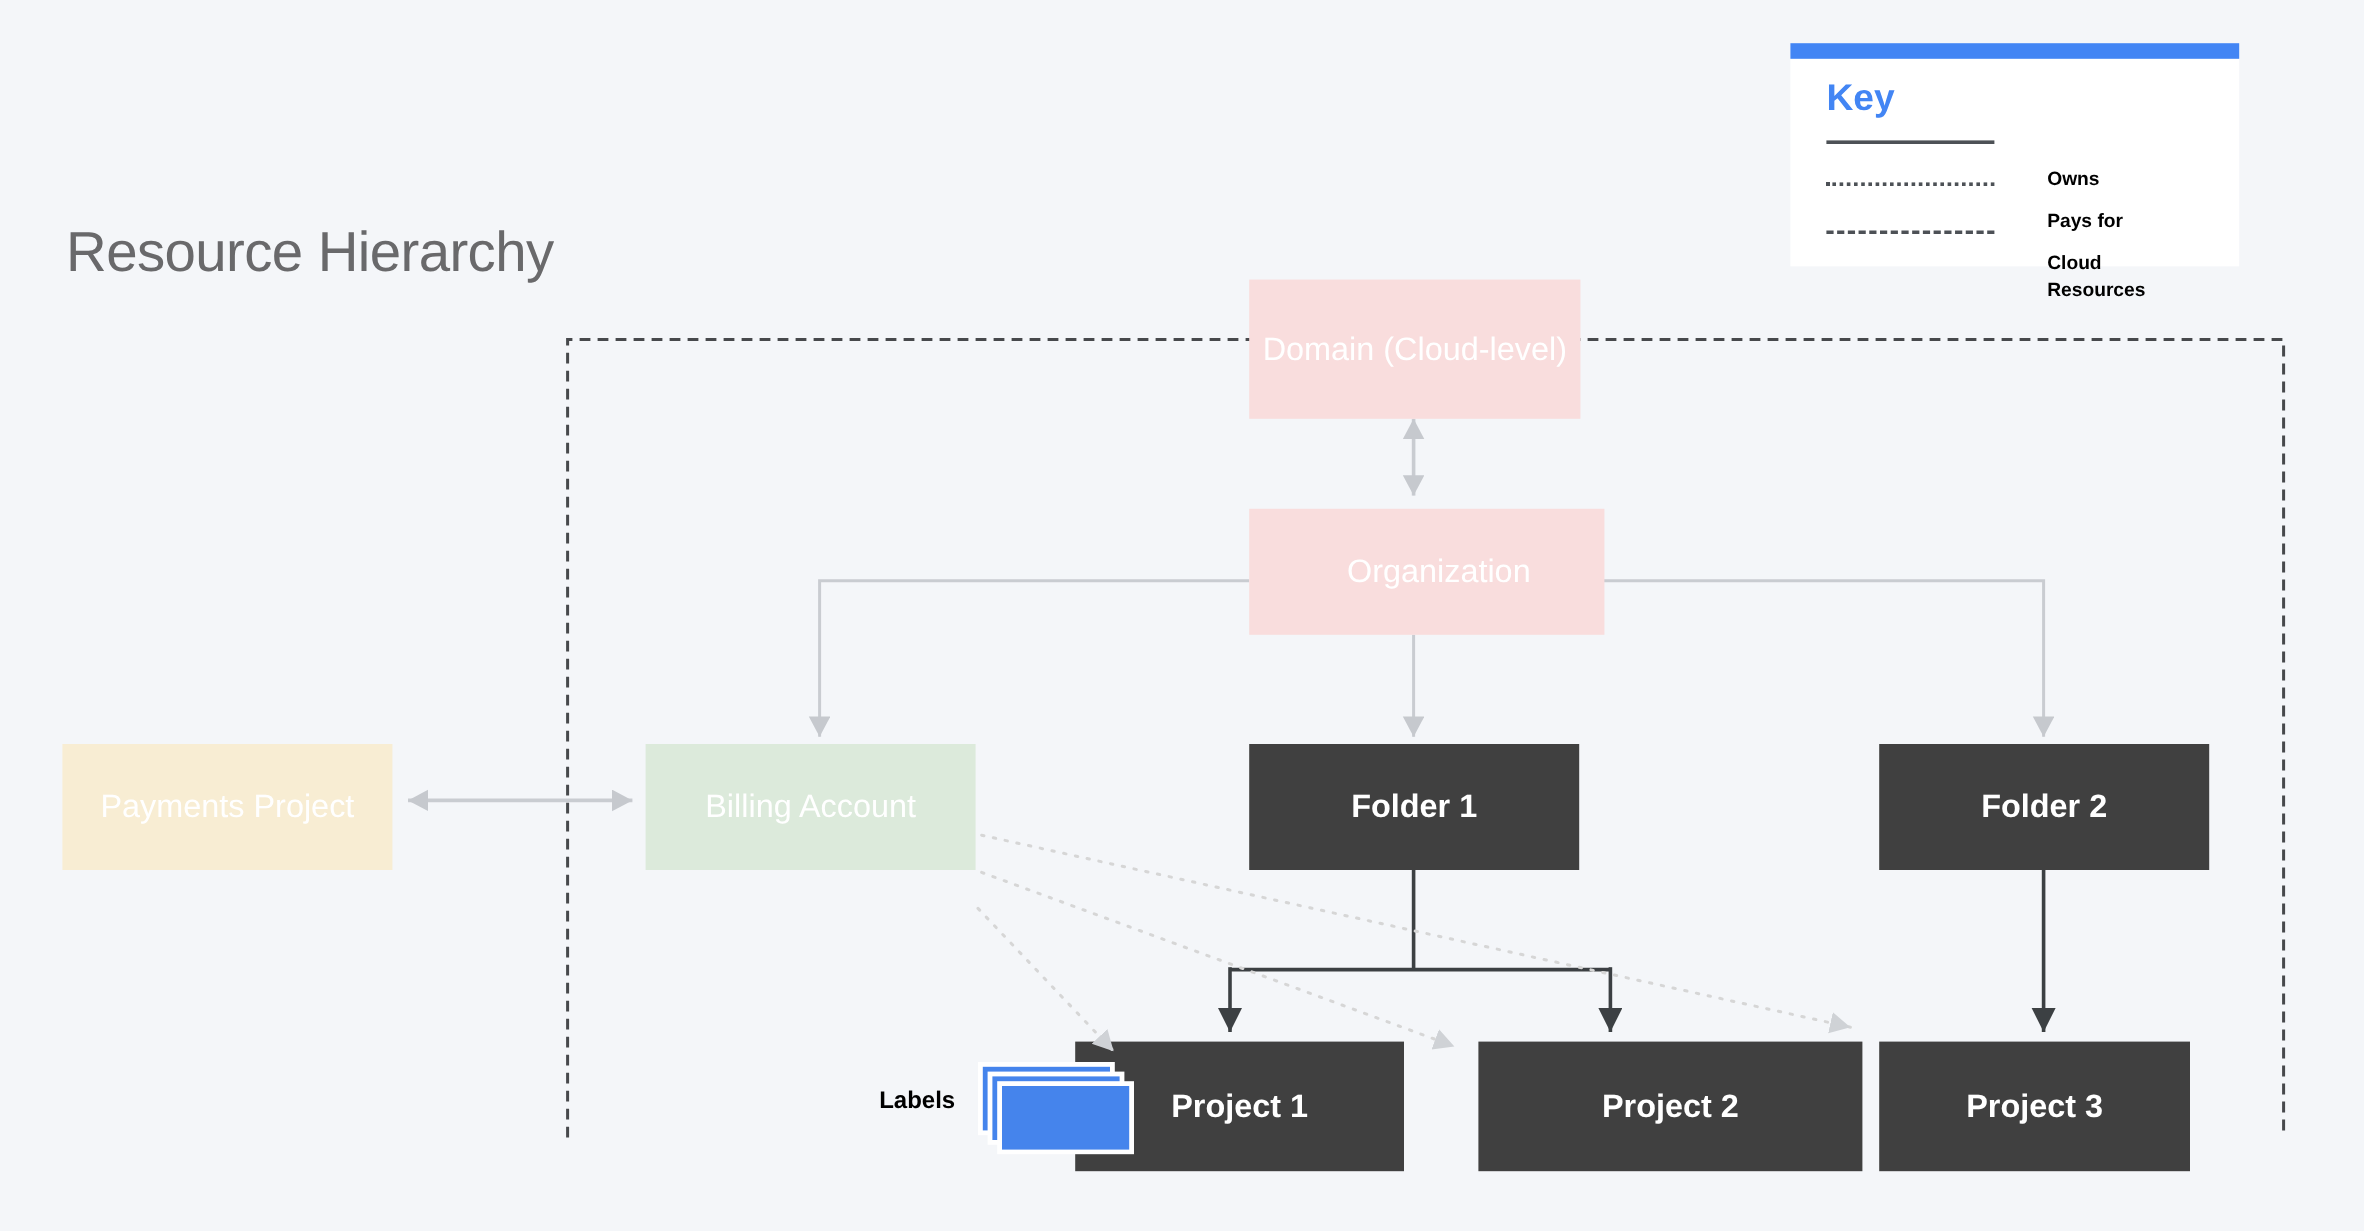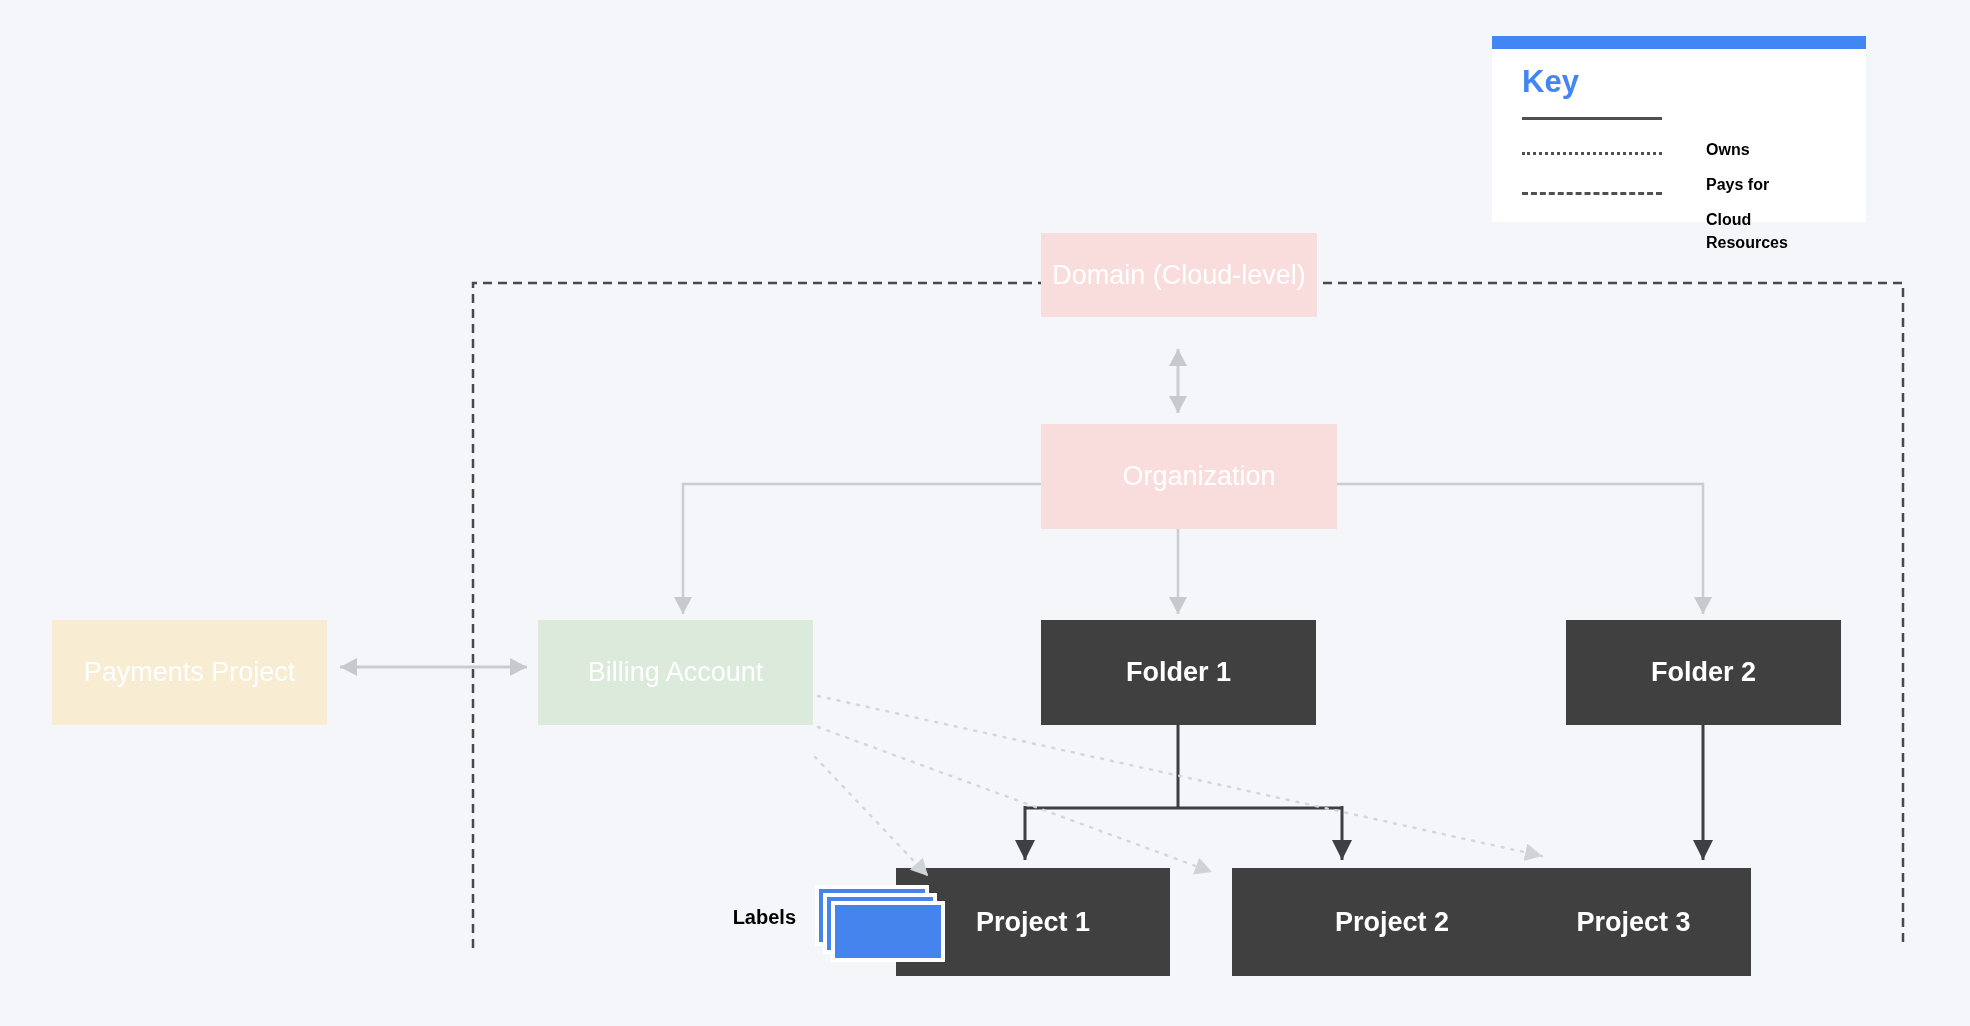--- a/index.html
+++ b/index.html
@@ -35,20 +35,21 @@
 
   .labels-text{position:absolute;left:676px;top:906px;width:120px;font-size:20px;
     font-weight:700;color:#000000;text-align:right;z-index:2;}
   .labels-icon{position:absolute;left:815px;top:885px;z-index:4;}
 </style>
 </head>
 <body>
 
 <div class="stage">
 
+  <div class="page-title">Resource Hierarchy</div>
 
   <div class="key">
     <div class="key-bar"></div>
     <div class="key-title">Key</div>
     <div class="key-sample solid"></div>
     <div class="key-sample dotted"></div>
     <div class="key-sample dashed"></div>
     <div class="key-label l0">Owns</div>
     <div class="key-label l1">Pays for</div>
     <div class="key-label l2">Cloud Resources</div>
@@ -72,21 +73,21 @@
 
     <line x1="1178" y1="725" x2="1178" y2="808" stroke="#3c4043" stroke-width="3"></line>
     <line x1="1025" y1="808" x2="1342" y2="808" stroke="#3c4043" stroke-width="3"></line>
     <line x1="1025" y1="806" x2="1025" y2="860" stroke="#3c4043" stroke-width="3" marker-end="url(#mdark)"></line>
     <line x1="1342" y1="806" x2="1342" y2="860" stroke="#3c4043" stroke-width="3" marker-end="url(#mdark)"></line>
     <line x1="1703" y1="725" x2="1703" y2="860" stroke="#3c4043" stroke-width="3" marker-end="url(#mdark)"></line>
 
     <path d="M473,948 V283 H1903 V948" fill="none" stroke="#47494c" stroke-width="2.5" stroke-dasharray="9 6"></path>
   </svg>
 
-  <div class="node pink" style="left:1041px;top:233px;width:276px;height:84px;">
+  <div class="node pink" style="left:1041px;top:233px;width:276px;height:116px;">
     <span>Domain (Cloud-level)</span>
   </div>
   <div class="node pink" style="left:1041px;top:424px;width:276px;height:105px;padding-left:20px;">
     <span>Organization</span>
   </div>
   <div class="node cream" style="left:52px;top:620px;width:275px;height:105px;">
     <span>Payments Project</span>
   </div>
   <div class="node green" style="left:538px;top:620px;width:275px;height:105px;">
     <span>Billing Account</span>
@@ -96,21 +97,21 @@
   </div>
   <div class="node blue" style="left:1566px;top:620px;width:275px;height:105px;">
     <span>Folder 2</span>
   </div>
   <div class="node blue" style="left:896px;top:868px;width:274px;height:108px;">
     <span>Project 1</span>
   </div>
   <div class="node blue" style="left:1232px;top:868px;width:320px;height:108px;">
     <span>Project 2</span>
   </div>
-  <div class="node blue" style="left:1516px;top:868px;width:235px;height:108px;">
+  <div class="node blue" style="left:1566px;top:868px;width:259px;height:108px;">
     <span>Project 3</span>
   </div>
 
   <div class="labels-text">Labels</div>
   <svg class="labels-icon" width="130" height="77" viewBox="0 0 130 77">
     <rect x="2" y="2" width="110" height="57" fill="#4584ec" stroke="#ffffff" stroke-width="4"></rect>
     <rect x="10" y="10" width="110" height="57" fill="#4584ec" stroke="#ffffff" stroke-width="4"></rect>
     <rect x="18" y="18" width="110" height="57" fill="#4584ec" stroke="#ffffff" stroke-width="4"></rect>
   </svg>
 

